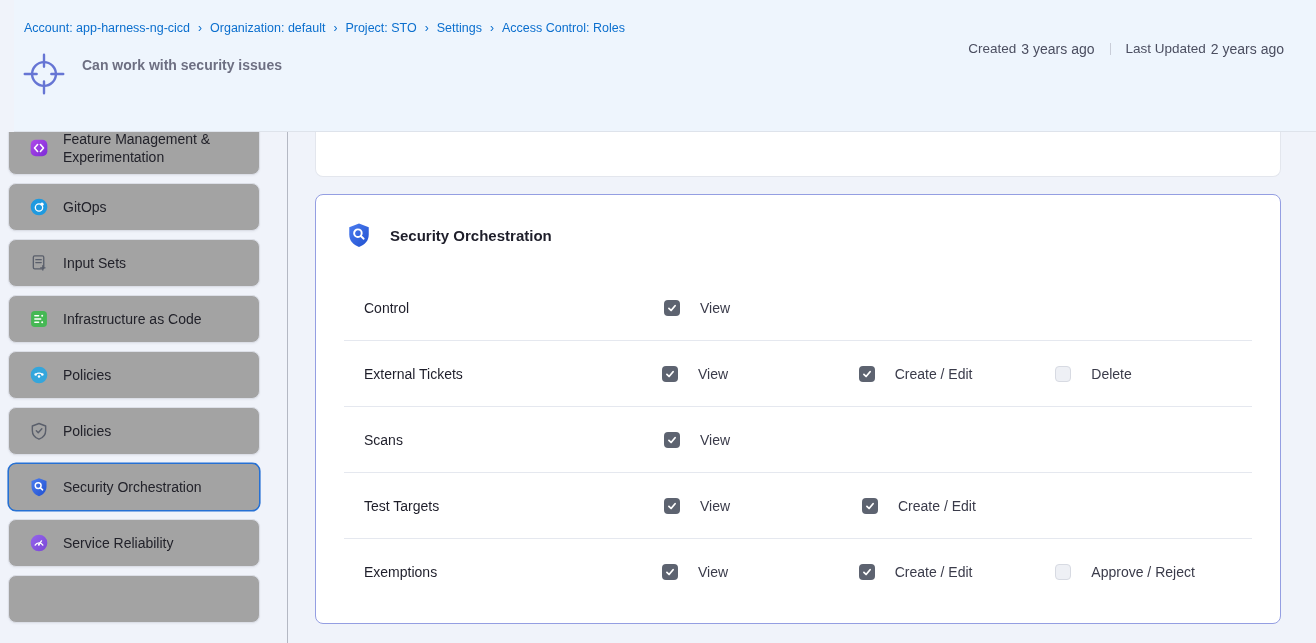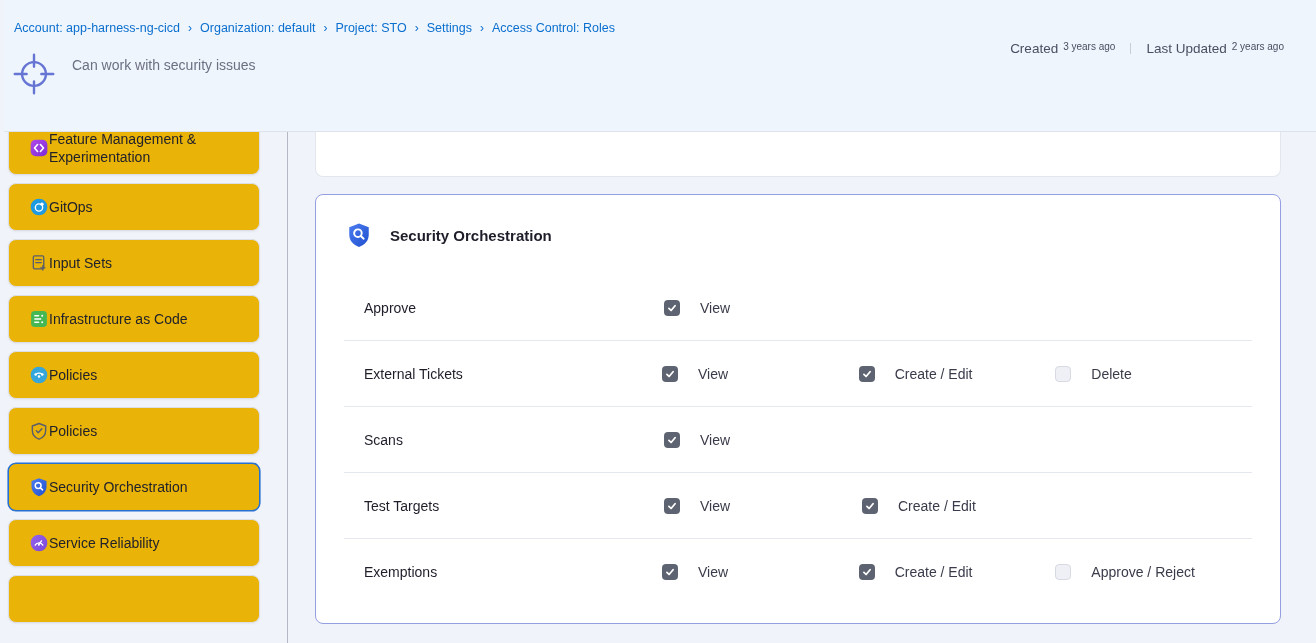--- a/index.html
+++ b/index.html
@@ -3,47 +3,47 @@
 <meta charset="utf-8">
 <style>
   html,body { margin:0; padding:0; }
   body {
     width:1316px; height:643px; overflow:hidden; position:relative;
     background:#f0f3fa; font-family:"Liberation Sans", sans-serif;
     -webkit-font-smoothing:antialiased;
   }
   
   .header {
-    position:absolute; top:0; left:4px; right:0; height:131px;
+    position:absolute; top:0; left:14px; right:0; height:131px;
     background:var(--header-bg,#eef5fd); border-bottom:1px solid #dee3eb; z-index:5;
   }
   .breadcrumb {
     position:absolute; top:21px; left:10px; display:flex; align-items:center; gap:8px;
     font-size:12.5px;
   }
   .breadcrumb a { color:var(--breadcrumb-link,#0b6fce); text-decoration:none; cursor:pointer; }
   .breadcrumb .sep { color:var(--breadcrumb-link,#0b6fce); font-size:12px; transform:translateY(-0.5px); }
   .title-wrap { position:absolute; top:50px; left:8px; display:flex; gap:16px; }
   .role-icon { width:44px; height:48px; flex:0 0 44px; margin-top:2px; }
   .title { font-size:19px; font-weight:700; color:var(--title-text,#1b1b28); letter-spacing:-0.2px; padding-top:9px;}
-  .subtitle { margin-top:7px; font-size:14px; color:#6d6f82; font-weight:400; }
+  .subtitle { margin-top:7px; font-size:14px; color:#6d6f82; font-weight:700; }
   .meta { position:absolute; top:41px; right:32px; display:flex; gap:15px; }
   .meta-col { display:flex; flex-direction:row; gap:5px; color:#4b4e60; }
   .meta-label { font-size:13.5px; }
-  .meta-value { font-size:10px; }
+  .meta-value { font-size:14px; }
   .meta-div { width:1px; background:#c9cdd8; margin:2px 0; }
 
   
   .content { position:absolute; top:132px; left:0; right:0; bottom:0; overflow:hidden; }
 
   .sidebar { position:absolute; top:-11px; left:8px; width:252px; display:flex; flex-direction:column; gap:8px; }
   .side-card {
-    background:#eab308; border:1px solid #dcdfe7; border-radius:8px;
+    background:#a3a3a3; border:1px solid #dcdfe7; border-radius:8px;
     min-height:48px; box-sizing:border-box;
-    display:flex; align-items:center; padding:7px 10px 7px 20px;
+    display:flex; align-items:center; gap:14px; padding:7px 10px 7px 20px;
     box-shadow:0 1px 2px rgba(40,41,61,0.05); cursor:pointer;
   }
   .sidebar .side-card:first-child { min-height:54px; }
   .side-card.selected { border:1px solid var(--selected-card-border,#2570d4); box-shadow:0 0 0 0.6px var(--selected-card-border,#2570d4); }
   .side-icon { width:20px; height:20px; flex:0 0 20px; display:flex; align-items:center; justify-content:center; }
   .side-icon svg { width:20px; height:20px; }
   .side-label { font-size:14px; color:#22222a; line-height:1.3; }
 
   .vdivider { position:absolute; top:0; bottom:0; left:287px; width:1px; background:#b4b8c3; }
 
@@ -238,21 +238,21 @@
                 </linearGradient>
               </defs>
               <path d="M12 1.4 L21 4.9 V11.5 C21 17.3 17.3 21.2 12 23 C6.7 21.2 3 17.3 3 11.5 V4.9 Z" fill="url(#shg)"></path>
               <circle cx="11" cy="10.3" r="3.5" fill="none" stroke="#fff" stroke-width="1.8"></circle>
               <path d="M13.7 13 L16.3 15.4" stroke="#fff" stroke-width="1.8" stroke-linecap="round"></path>
             </svg></span>
         <span class="panel-title">Security Orchestration</span>
       </div>
       <div class="rows" id="perm-rows">
           <div class="perm-row">
-    <div class="perm-resource">Approve</div>
+    <div class="perm-resource">Control</div>
   <div class="perm-item">
     <span class="checkbox checked">
                 <svg viewBox="0 0 12 12">
                   <path d="M2.3 6.4 L4.9 9 L9.7 3.3" stroke="#fff" stroke-width="2.1" fill="none" stroke-linecap="round" stroke-linejoin="round"></path>
                 </svg>
               </span>
     <span class="perm-label">View</span>
   </div>
           </div>
           <div class="perm-row">

